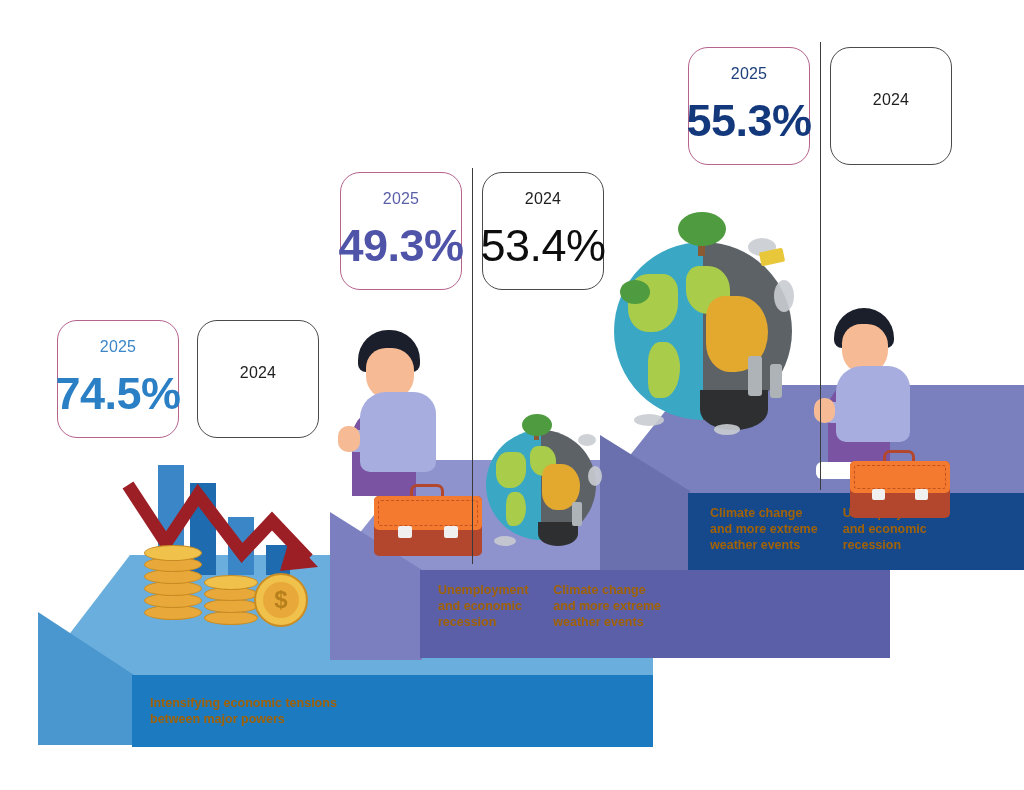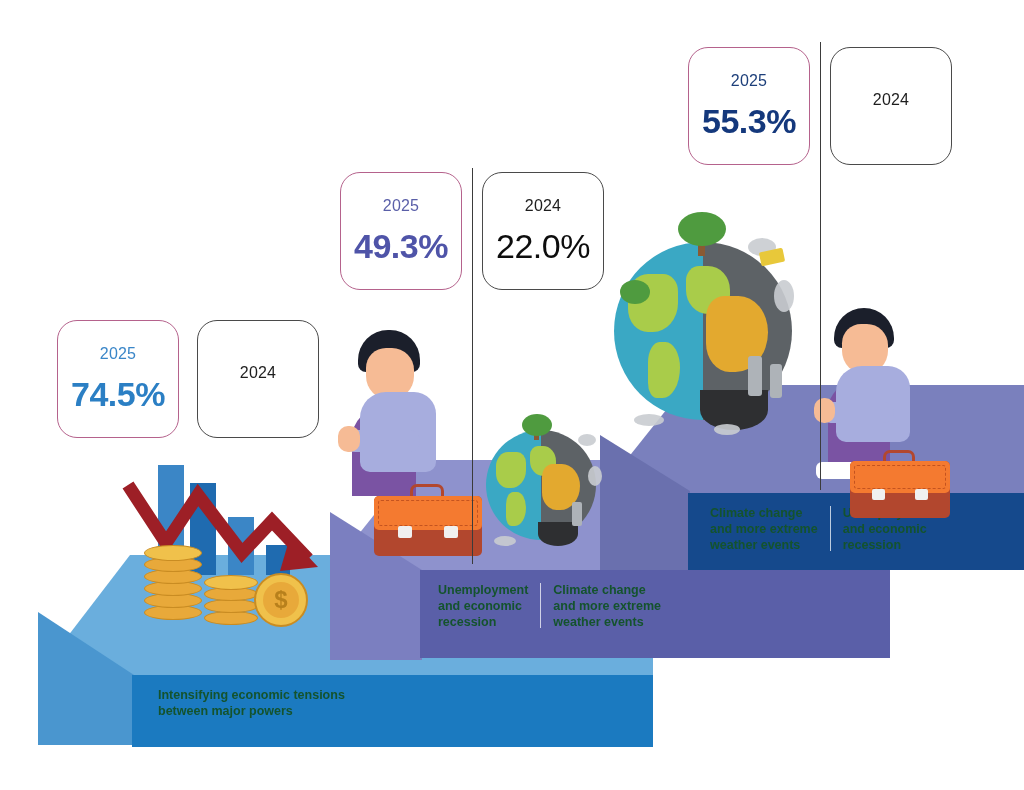--- a/index.html
+++ b/index.html
@@ -21,21 +21,21 @@
     border-radius: 20px;
     background: #ffffff;
     display: flex; flex-direction: column;
     align-items: center; justify-content: center;
     z-index: 40;
   }
   .card .yr {
     font-size: 16px; letter-spacing: .2px;
     margin-bottom: 12px;
   }
-  .card .val { font-size: 34px; letter-spacing: -.5px; }
+  .card .val { font-size: 45px; letter-spacing: -.5px; }
   .card.y2025 { border: 1.6px solid #b5628c; }
   .card.y2024 { border: 1.3px solid #4a4a4a; }
   .card.y2024 .yr { color: #1e1e1e; font-weight: 400; }
   .card.y2024 .val { color: #0d0d0d; font-weight: 400; }
   .card.y2025 .val { font-weight: 700; }
 
   
   .t1 .yr { color: #3a86c8; font-weight: 400; }
   .t1 .val { color: #2b7fc4; }
   .t2 .yr { color: #5a5fa8; font-weight: 400; }
@@ -44,21 +44,21 @@
   .t3 .val { color: #14387c; }
 
   
   .tier { position: absolute; }
   .tier .top  { position: absolute; }
   .tier .face { position: absolute; }
   .tier .side { position: absolute; }
 
   .labels {
     position: absolute; display: flex; z-index: 25;
-    color: #14532d; font-weight: 700; font-size: 12.5px; line-height: 1.28;
+    color: #a16207; font-weight: 700; font-size: 12.5px; line-height: 1.28; align-items: center;
   }
   .labels .lab { white-space: pre-line; }
   .divider { width: 1px; background: rgba(255,255,255,.72); margin: 1px 12px 2px 12px; }
 
   
   .art { position: absolute; z-index: 20; }
 
   
   .person { position: absolute; }
   .p-hair { position:absolute; background:#1b1f2b; }
@@ -110,21 +110,21 @@
                 background:#6aaedd;
                 clip-path: polygon(92px 0, 615px 0, 615px 120px, 0 120px);"></div>
 
     <div class="side" style="left:0; top:57px; width:96px; height:133px;
                 background:#4a96cf;
                 clip-path: polygon(0 0, 96px 63px, 96px 133px, 0 133px);"></div>
 
     <div class="face" style="left:94px; top:120px; width:521px; height:72px;
                 background:#1b7ac0;"></div>
 
-    <div class="labels" style="left:112px; top:132px; width:430px;margin-left:8px;">
+    <div class="labels" style="left:112px; top:140px; width:430px;">
       <div class="lab">Intensifying economic tensions
 between major powers</div>
     </div>
   </div>
 
   <div class="tier" style="left:330px; top:460px; width:560px; height:200px; z-index:12;">
     <div class="top" style="left:0; top:0; width:560px; height:110px;
                 background:#8e92cd;
                 clip-path: polygon(88px 0, 560px 0, 560px 110px, 0 110px);"></div>
     <div class="side" style="left:0; top:52px; width:92px; height:148px;
@@ -288,21 +288,21 @@
   <div class="card y2024 t1" style="left: 197px; top: 320px; border-color: rgb(74, 74, 74);">
     <div class="yr">2024</div>
   </div>
 
   <div class="card y2025 t2" style="left: 340px; top: 172px; border-color: rgb(181, 98, 140);">
     <div class="yr">2025</div>
     <div class="val" style="color: rgb(79, 84, 168);">49.3%</div>
   </div>
   <div class="card y2024 t2" style="left: 482px; top: 172px; border-color: rgb(74, 74, 74);">
     <div class="yr">2024</div>
-    <div class="val" style="color: rgb(13, 13, 13);">22.0%</div>
+    <div class="val" style="color: rgb(13, 13, 13);">53.4%</div>
   </div>
 
   <div class="card y2025 t3" style="left: 688px; top: 47px; border-color: rgb(181, 98, 140);">
     <div class="yr">2025</div>
     <div class="val" style="color: rgb(20, 56, 124);">55.3%</div>
   </div>
   <div class="card y2024 t3" style="left: 830px; top: 47px; border-color: rgb(74, 74, 74);">
     <div class="yr">2024</div>
   </div>
 

